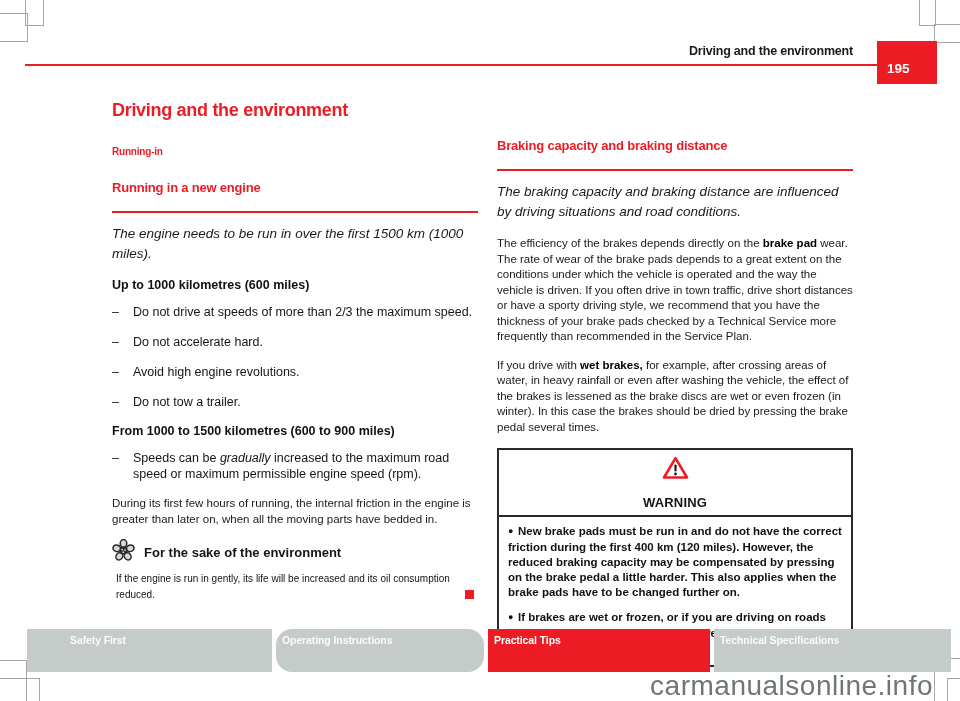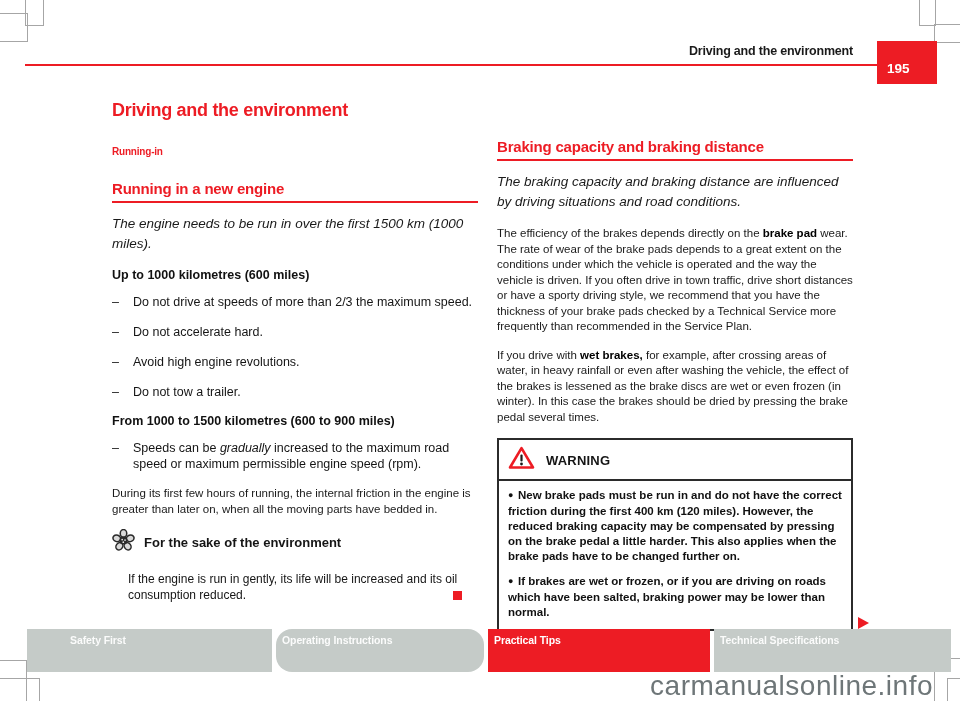--- a/index.html
+++ b/index.html
@@ -16,40 +16,40 @@
               display:flex;align-items:flex-end;padding:0 0 8px 10px;z-index:3;}
   .header-rule{position:absolute;left:25px;top:64px;width:912px;height:2px;background:var(--red);z-index:2;}
 
   
   .col{position:absolute;top:100px;}
   .col-left{left:112px;width:366px;}
   .col-right{left:497px;top:138px;width:356px;}
 
   h1.doc{font-size:18px;font-weight:bold;color:var(--red);margin:0 0 25px;letter-spacing:-.3px;}
   h2.doc{font-size:10px;font-weight:bold;color:var(--red);margin:0 0 23px;letter-spacing:-.2px;}
-  h3.doc{font-size:15px;font-weight:bold;color:var(--red);margin:0 0 11px;padding-bottom:4px;
+  h3.doc{font-size:13px;font-weight:bold;color:var(--red);margin:0 0 11px;padding-bottom:16px;
          border-bottom:2px solid var(--red);letter-spacing:-.2px;}
   .lead{font-style:italic;font-size:13.5px;line-height:20px;margin:0 0 14px;color:#1a1a1a;}
   .subhead{font-size:12.5px;font-weight:bold;margin:0 0 12px;color:#111;}
   .dash-list{list-style:none;margin:0 0 4px;padding:0;}
   .dash-list li{position:relative;padding-left:21px;margin:0 0 14px;font-size:12.5px;line-height:16px;}
   .dash-list li::before{content:"–";position:absolute;left:0;top:0;}
   .note{font-size:11.5px;line-height:15.5px;margin:10px 0 12px;color:#1a1a1a;}
   .env-head{display:flex;align-items:center;gap:9px;margin:2px 0 5px;}
   .env-head .label{font-size:13px;font-weight:bold;}
-  .env-text{position:relative;font-size:12px;line-height:15.5px;margin:16px;}
+  .env-text{position:relative;font-size:10px;line-height:15.5px;margin:4px;}
   .end-marker{position:absolute;right:0;bottom:3px;width:9px;height:9px;background:var(--red);}
 
   .body-p{font-size:11.5px;line-height:15.5px;margin:0 0 13px;color:#1a1a1a;}
   .body-p b{font-weight:bold;color:#000;}
 
   
   .warn-wrap{position:relative;margin-top:3px;}
   .warning-box{border:2px solid #2b2b2b;background:#fff;}
-  .warning-head{display:flex;align-items:center;gap:11px;padding:6px 9px 5px;border-bottom:2px solid #2b2b2b;}
+  .warning-head{display:flex;align-items:center;gap:11px;padding:6px 9px 5px;border-bottom:2px solid #2b2b2b;flex-direction:column;}
   .warning-head .label{font-size:13px;font-weight:bold;letter-spacing:.2px;}
   .warning-body{padding:7px 9px 9px;font-size:11.5px;line-height:15px;font-weight:bold;color:#111;}
   .warning-body p{margin:0 0 10px;}
   .warning-body p:last-child{margin-bottom:0;}
   .warning-body .wbullet::before{content:"\25CF\2002";font-size:9px;position:relative;top:-1px;}
   .cont-arrow{position:absolute;right:-16px;bottom:2px;width:0;height:0;
               border-top:6px solid transparent;border-bottom:6px solid transparent;
               border-left:11px solid var(--red);}
 
   

